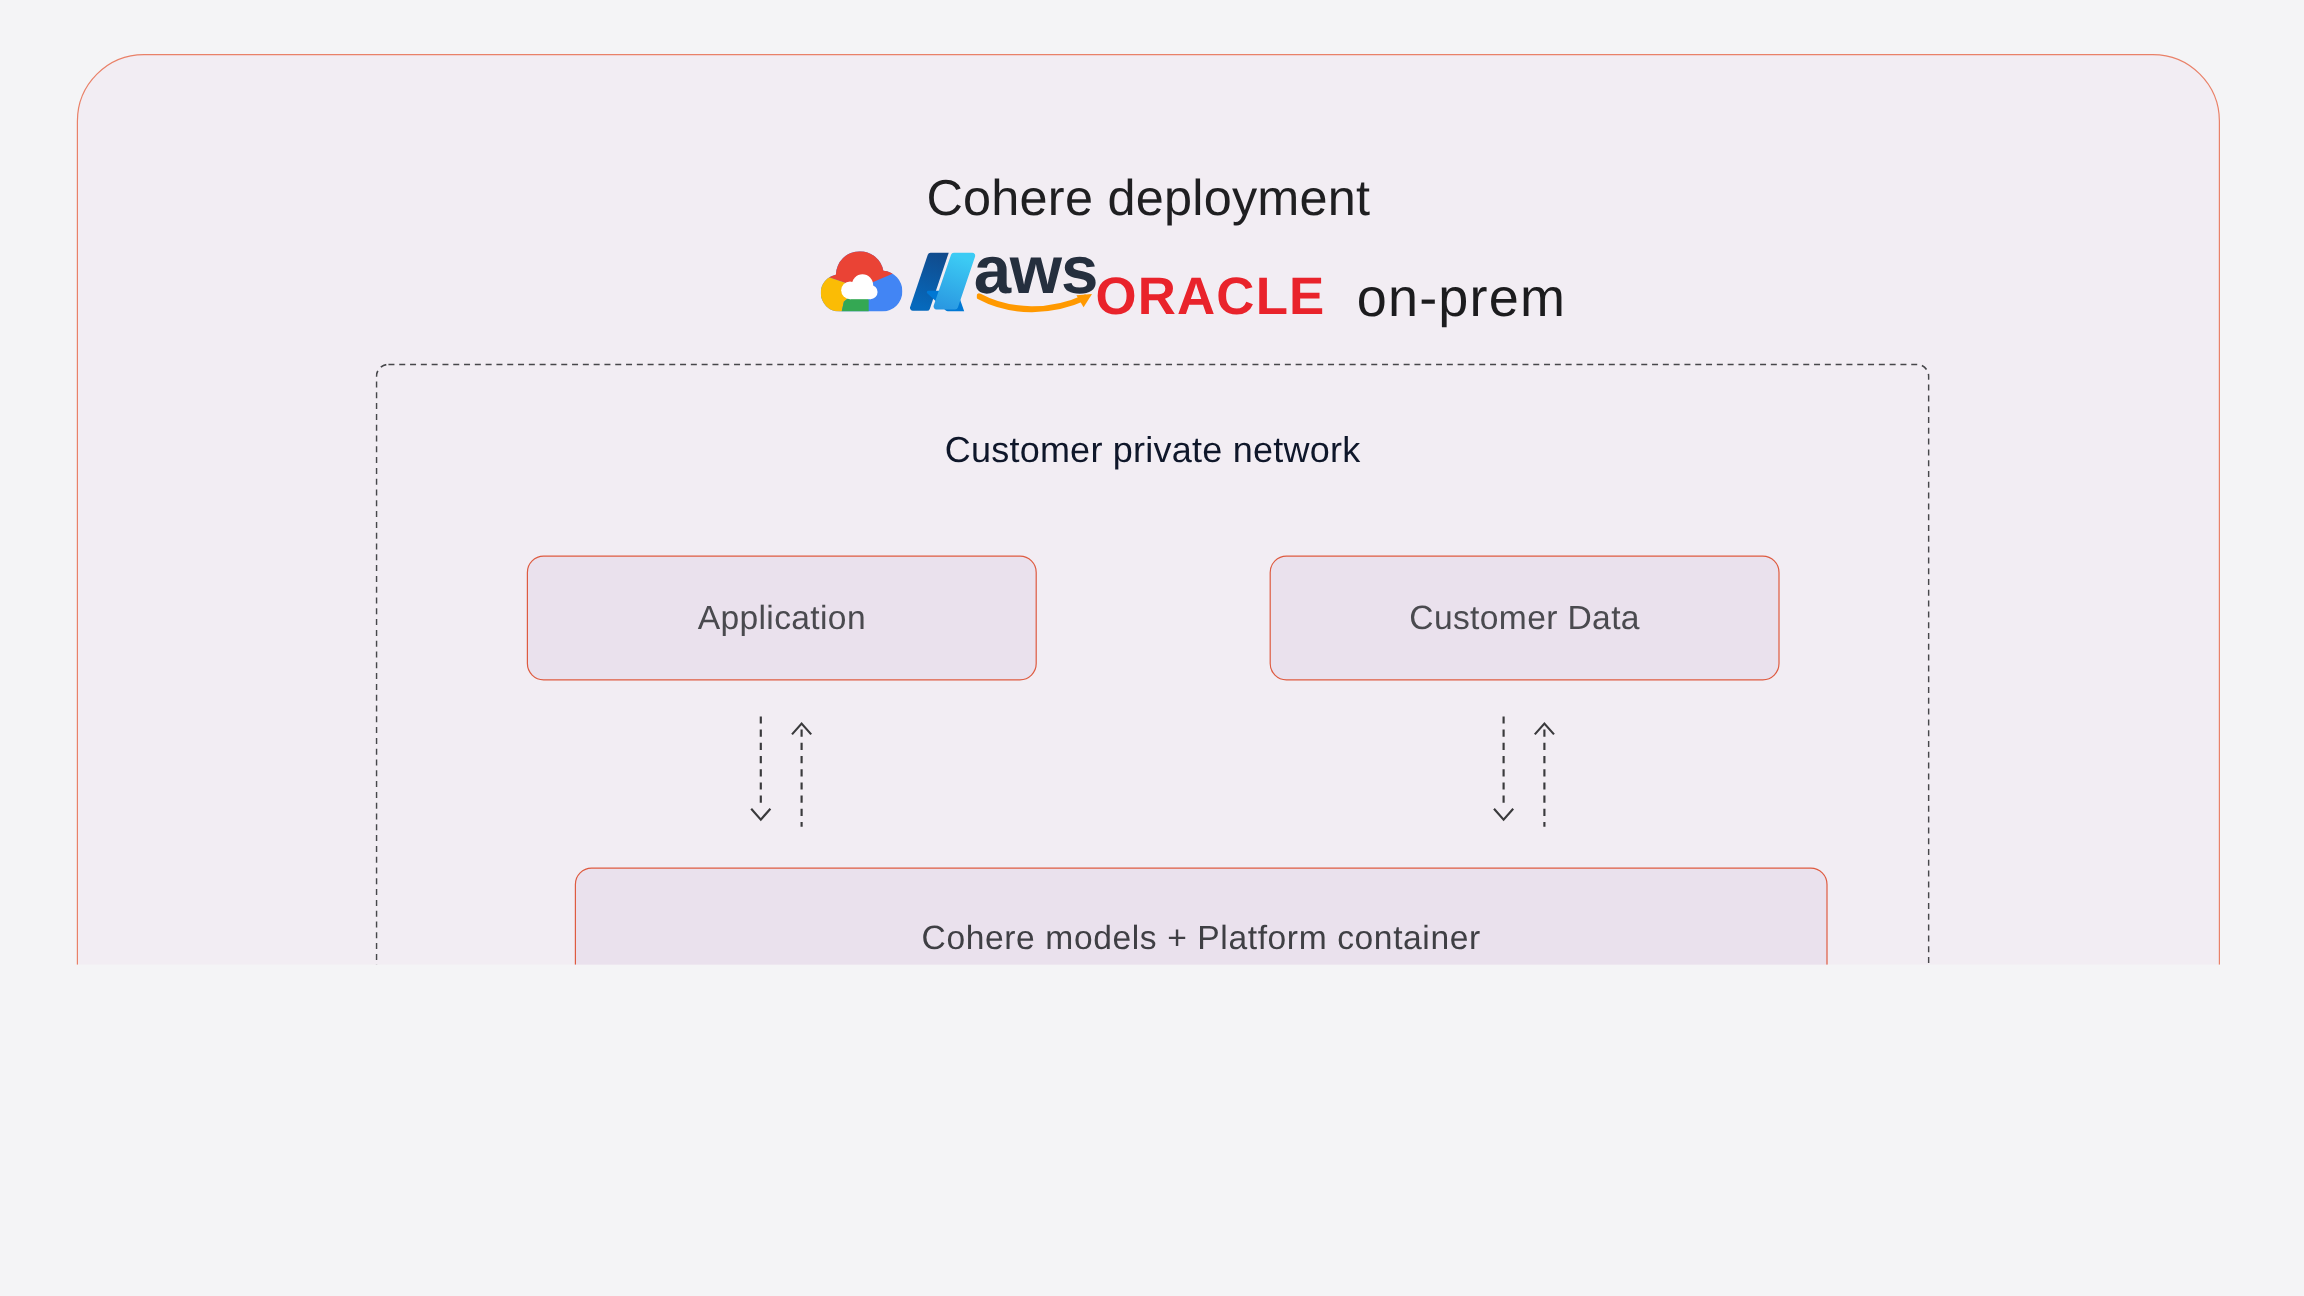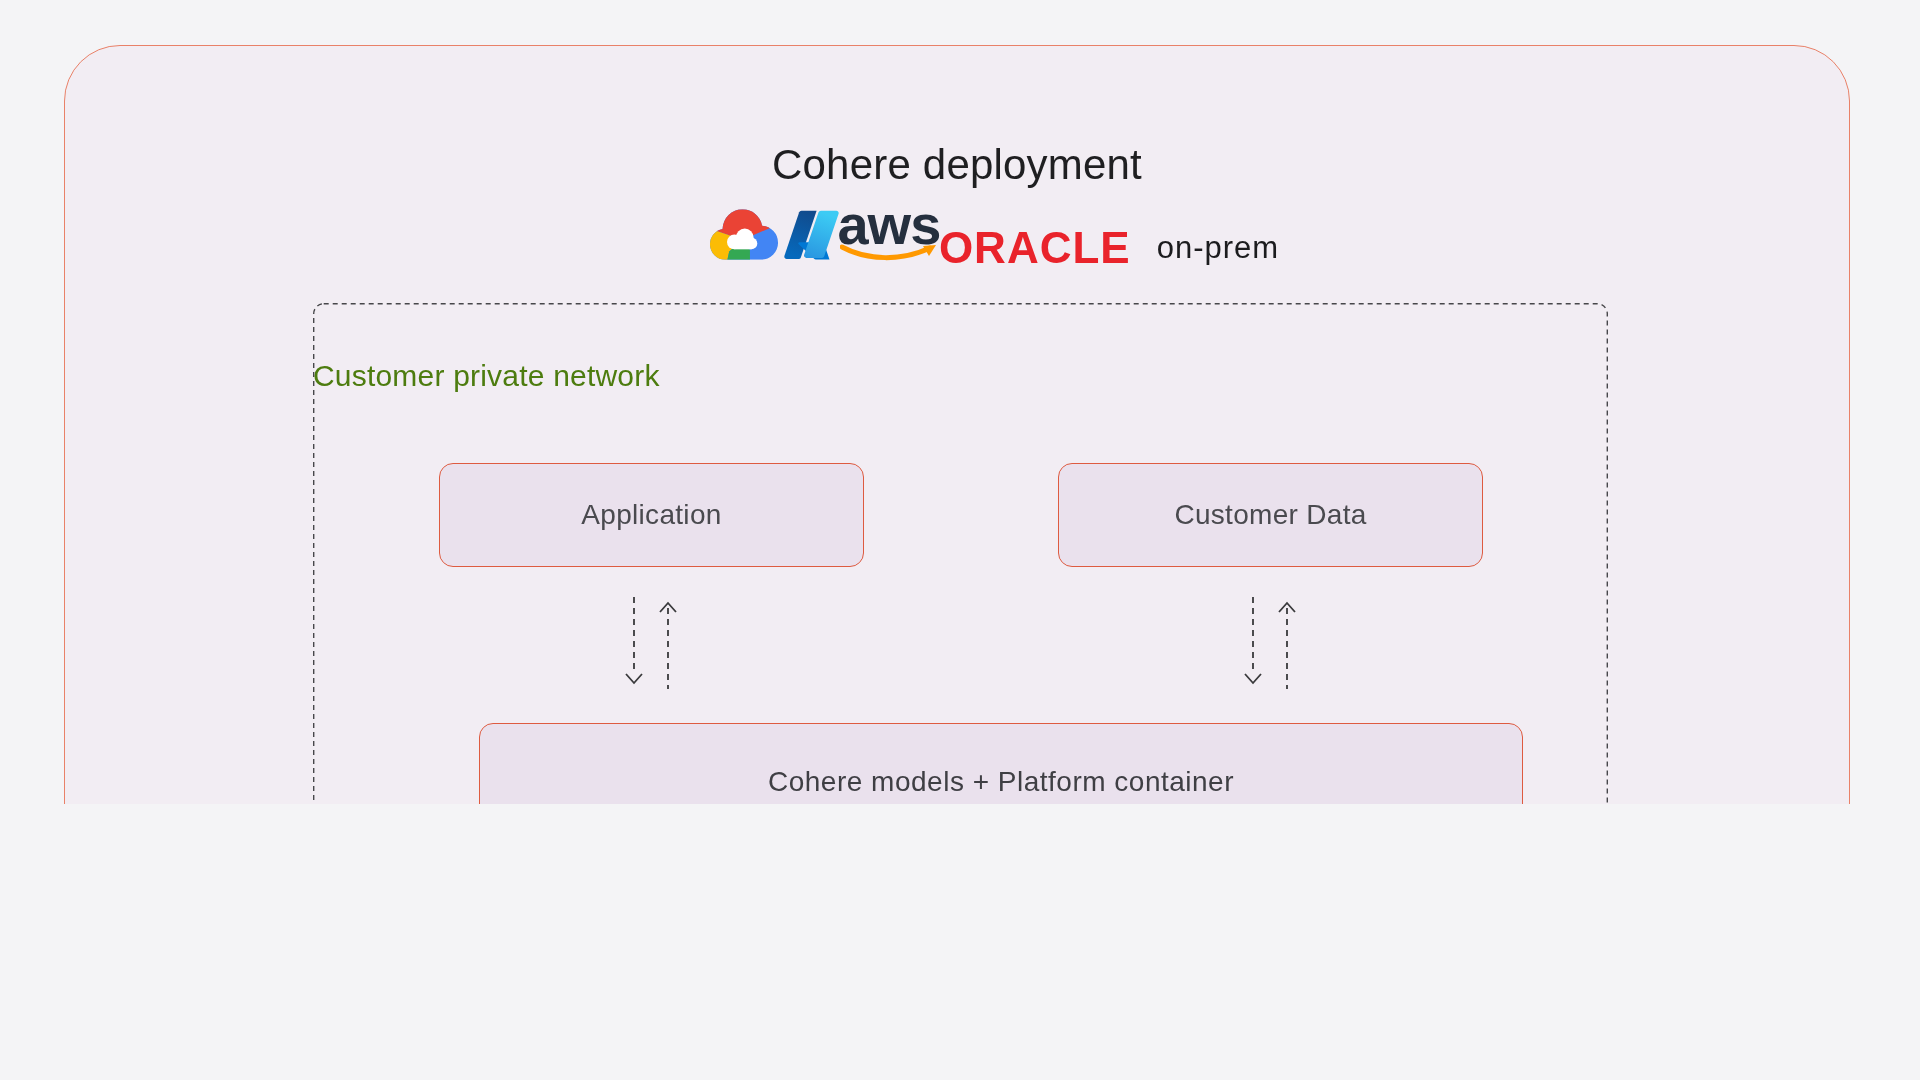--- a/index.html
+++ b/index.html
@@ -29,28 +29,28 @@
   .logo-group { display:flex; align-items:center; gap:26px;margin-top:24px; }
   .aws-logo { display:flex; flex-direction:column; align-items:center; width:100px; }
   .aws-word {
     font-size:56px; font-weight:700; letter-spacing:-1px;
     color: var(--aws-navy, #252F3E); line-height:34px; height:36px;
   }
   .oracle-word {
     font-size:44px; font-weight:700; letter-spacing:1px;
     color: var(--oracle-red, #E9232B);
   }
-  .onprem-word { font-size:31px; font-weight:500; letter-spacing:1px; color:#1C1C1E; }
+  .onprem-word { font-size:45px; font-weight:500; letter-spacing:1px; color:#1C1C1E; }
   .network {
     position:absolute; left:248px; top:257px; width:1295px; height:610px;
   }
   .dash-rect { position:absolute; left:0; top:0; width:100%; height:100%; }
   .net-title {
-    position:absolute; top:56px; left:0; right:0; text-align:left;
-    font-size:30px; color:#4d7c0f; letter-spacing:.2px;
+    position:absolute; top:56px; left:0; right:0; text-align:center;
+    font-size:30px; color:#0f172a; letter-spacing:.2px;
   }
   .box {
     position:absolute; display:flex; align-items:center; justify-content:center;
     background: var(--box-bg, #EAE1ED);
     border:1.5px solid var(--box-border, #DE5B40);
     border-radius:14px;
   }
   .box .box-label { font-size:28px; color:#4A4A4F; letter-spacing:.3px; }
   .box-application  { left:126px; top:160px; width:425px; height:104px; }
   .box-customer-data{ left:745px; top:160px; width:425px; height:104px; }

